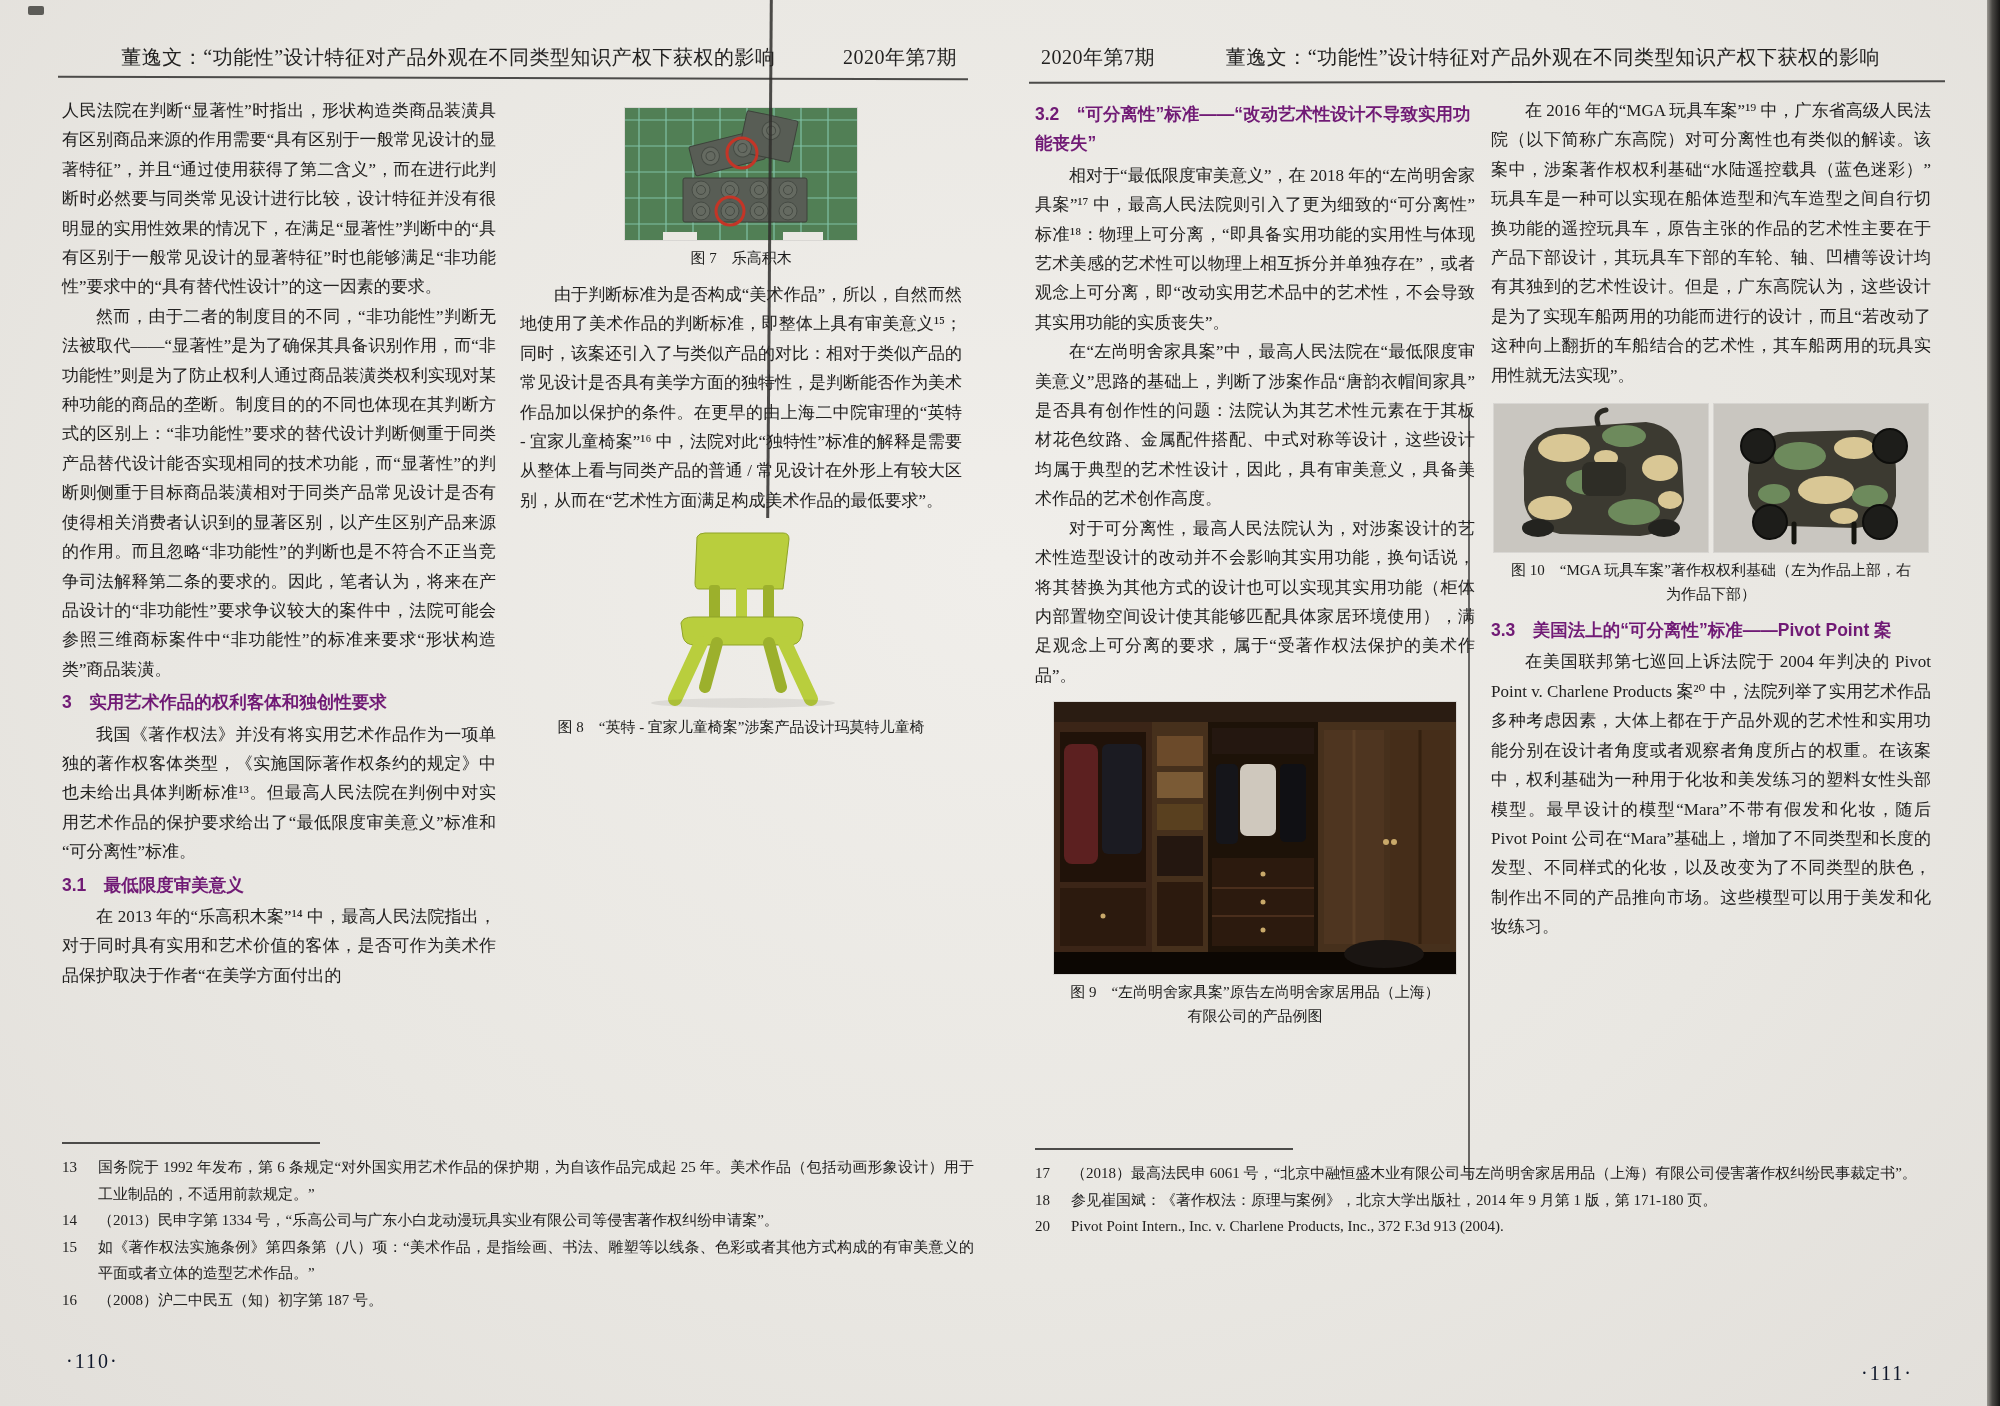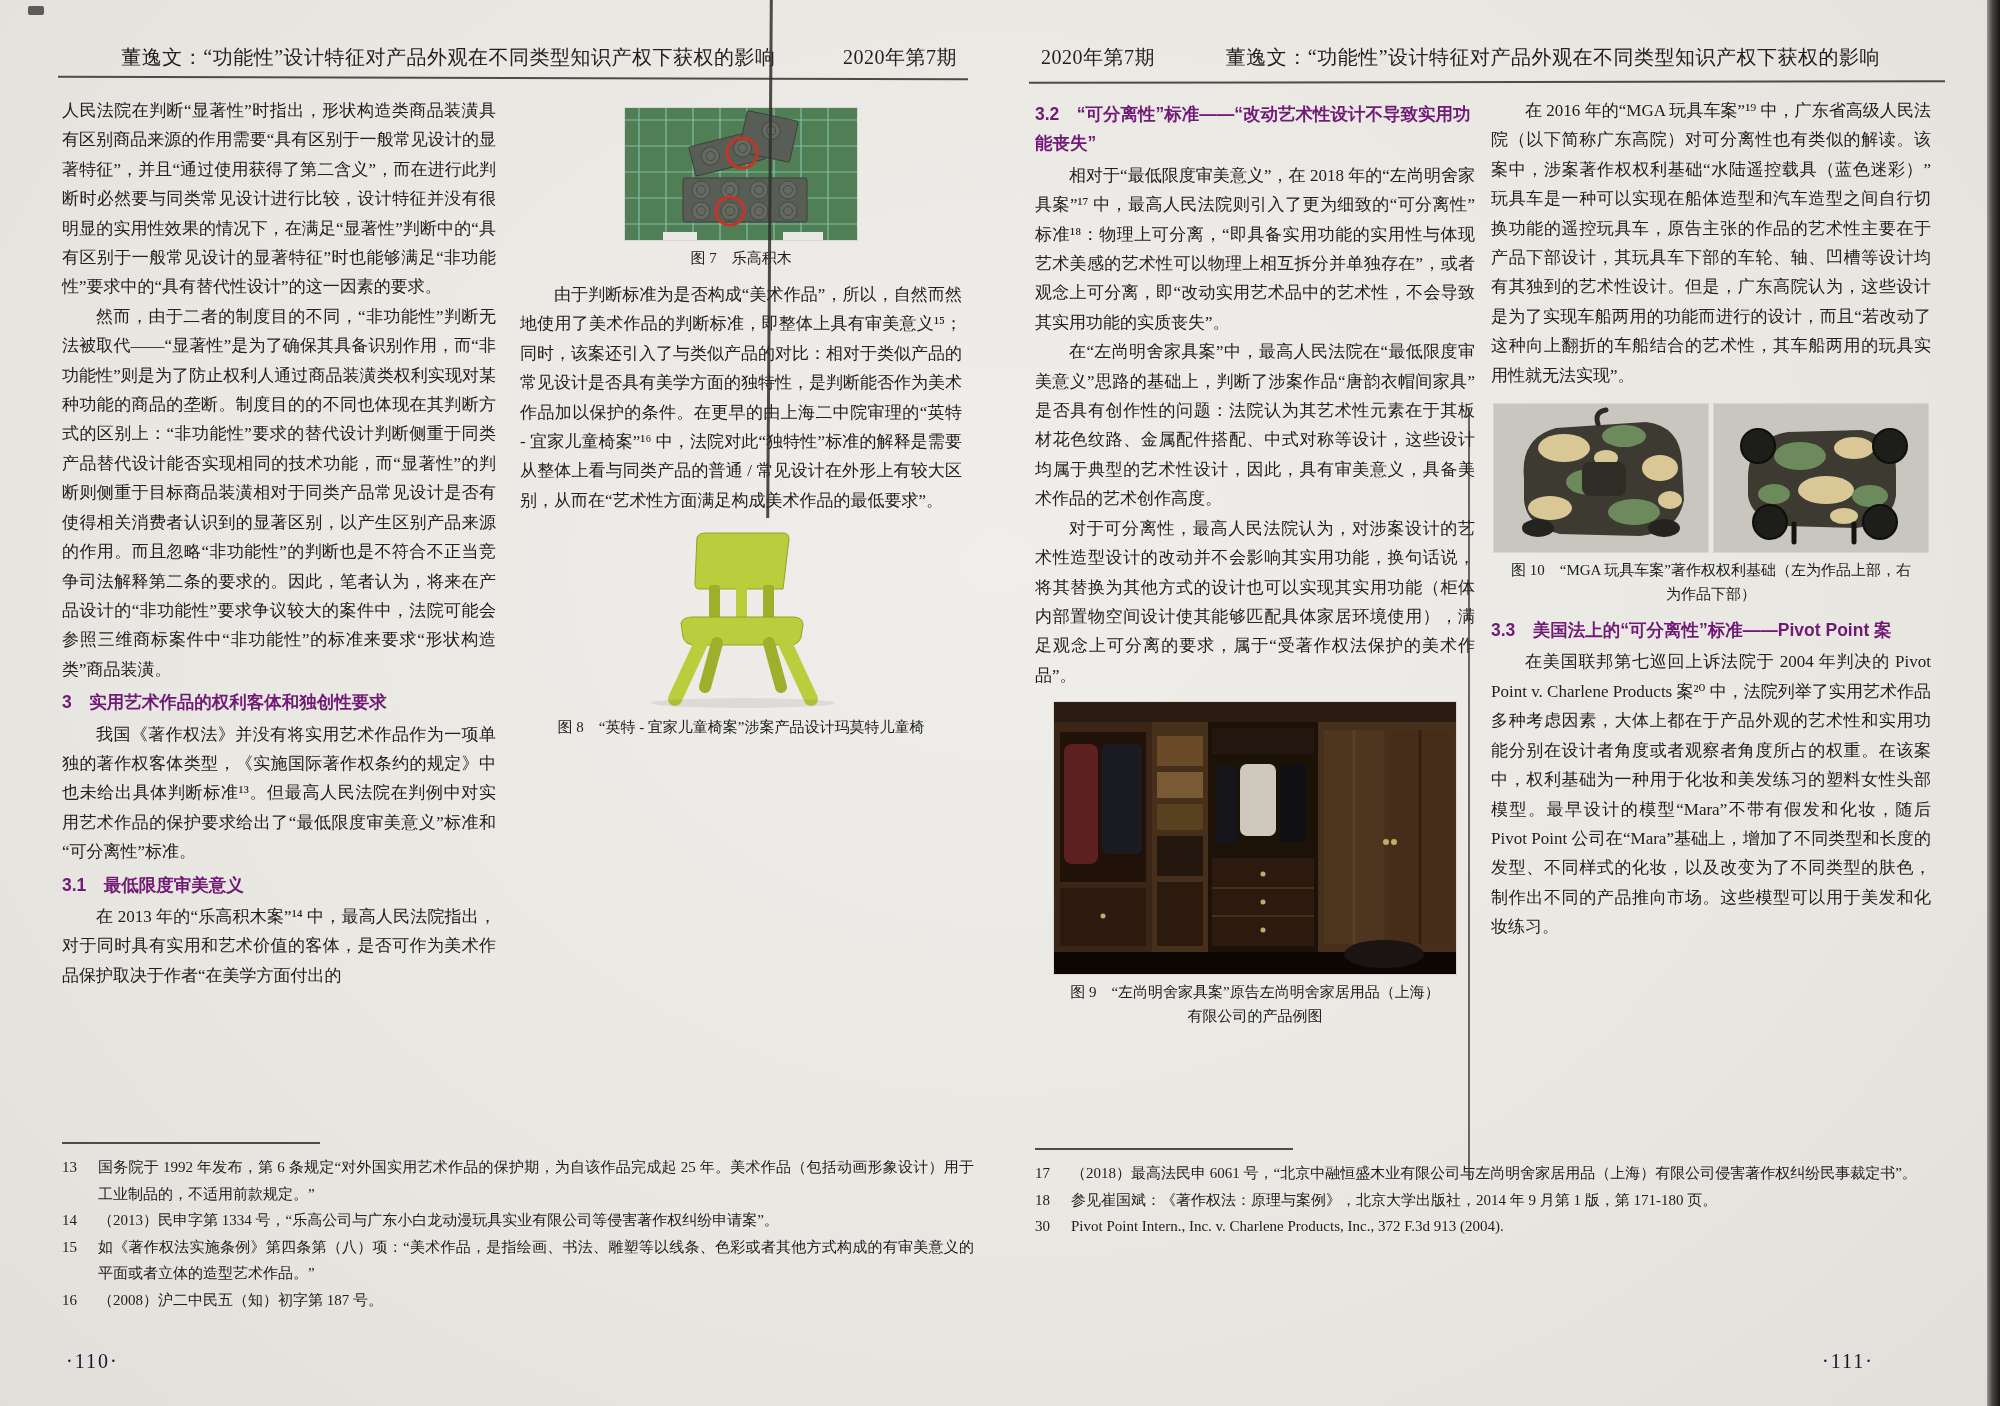--- a/index.html
+++ b/index.html
@@ -43,21 +43,21 @@
   .footnotes{position:absolute;font-size:15px;line-height:26.5px;text-align:justify;}
   .page-left .footnotes{left:62px;top:1142px;width:912px;}
   .page-right .footnotes{left:40px;top:1148px;width:905px;}
   .fn-rule{height:2px;background:#4c4b49;width:258px;margin-bottom:10px;}
   .fn{display:flex;}
   .fn-num{flex:0 0 36px;}
   .fn-text{flex:1;}
 
   .page-number{position:absolute;top:1350px;font-size:20px;letter-spacing:2px;color:#0f172a;}
   .page-left .page-number{left:66px;}
-  .page-right .page-number{left:827px;}
+  .page-right .page-number{left:866px;margin-top:12px;}
 
   
   .artifact{position:absolute;background:#2f2e2c;}
   .artifact-fold-left{left:768px;top:0;width:3px;height:518px;transform:rotate(.4deg);opacity:.85;}
   .artifact-fold-right{left:1468px;top:408px;width:2px;height:772px;opacity:.7;}
   .edge-strip{position:absolute;right:0;top:0;width:13px;height:1406px;background:linear-gradient(to right,#9b9892,#4a4845 40%,#161514);}
   .corner-mark{position:absolute;left:28px;top:6px;width:16px;height:9px;background:#3a3936;border-radius:2px;opacity:.8;}
 </style>
 </head>
 <body>
@@ -301,21 +301,21 @@
     <div class="fn-rule"></div>
     <div class="fn">
       <span class="fn-num">17</span>
       <span class="fn-text">（2018）最高法民申 6061 号，“北京中融恒盛木业有限公司与左尚明舍家居用品（上海）有限公司侵害著作权纠纷民事裁定书”。</span>
     </div>
     <div class="fn">
       <span class="fn-num">18</span>
       <span class="fn-text">参见崔国斌：《著作权法：原理与案例》，北京大学出版社，2014 年 9 月第 1 版，第 171-180 页。</span>
     </div>
     <div class="fn">
-      <span class="fn-num">30</span>
+      <span class="fn-num">20</span>
       <span class="fn-text">Pivot Point Intern., Inc. v. Charlene Products, Inc., 372 F.3d 913 (2004).</span>
     </div>
   </div>
 
   <div class="page-number">·111·</div>
 </div>
 
 <div class="artifact artifact-fold-left"></div>
 <div class="artifact artifact-fold-right"></div>
 <div class="edge-strip"></div>

